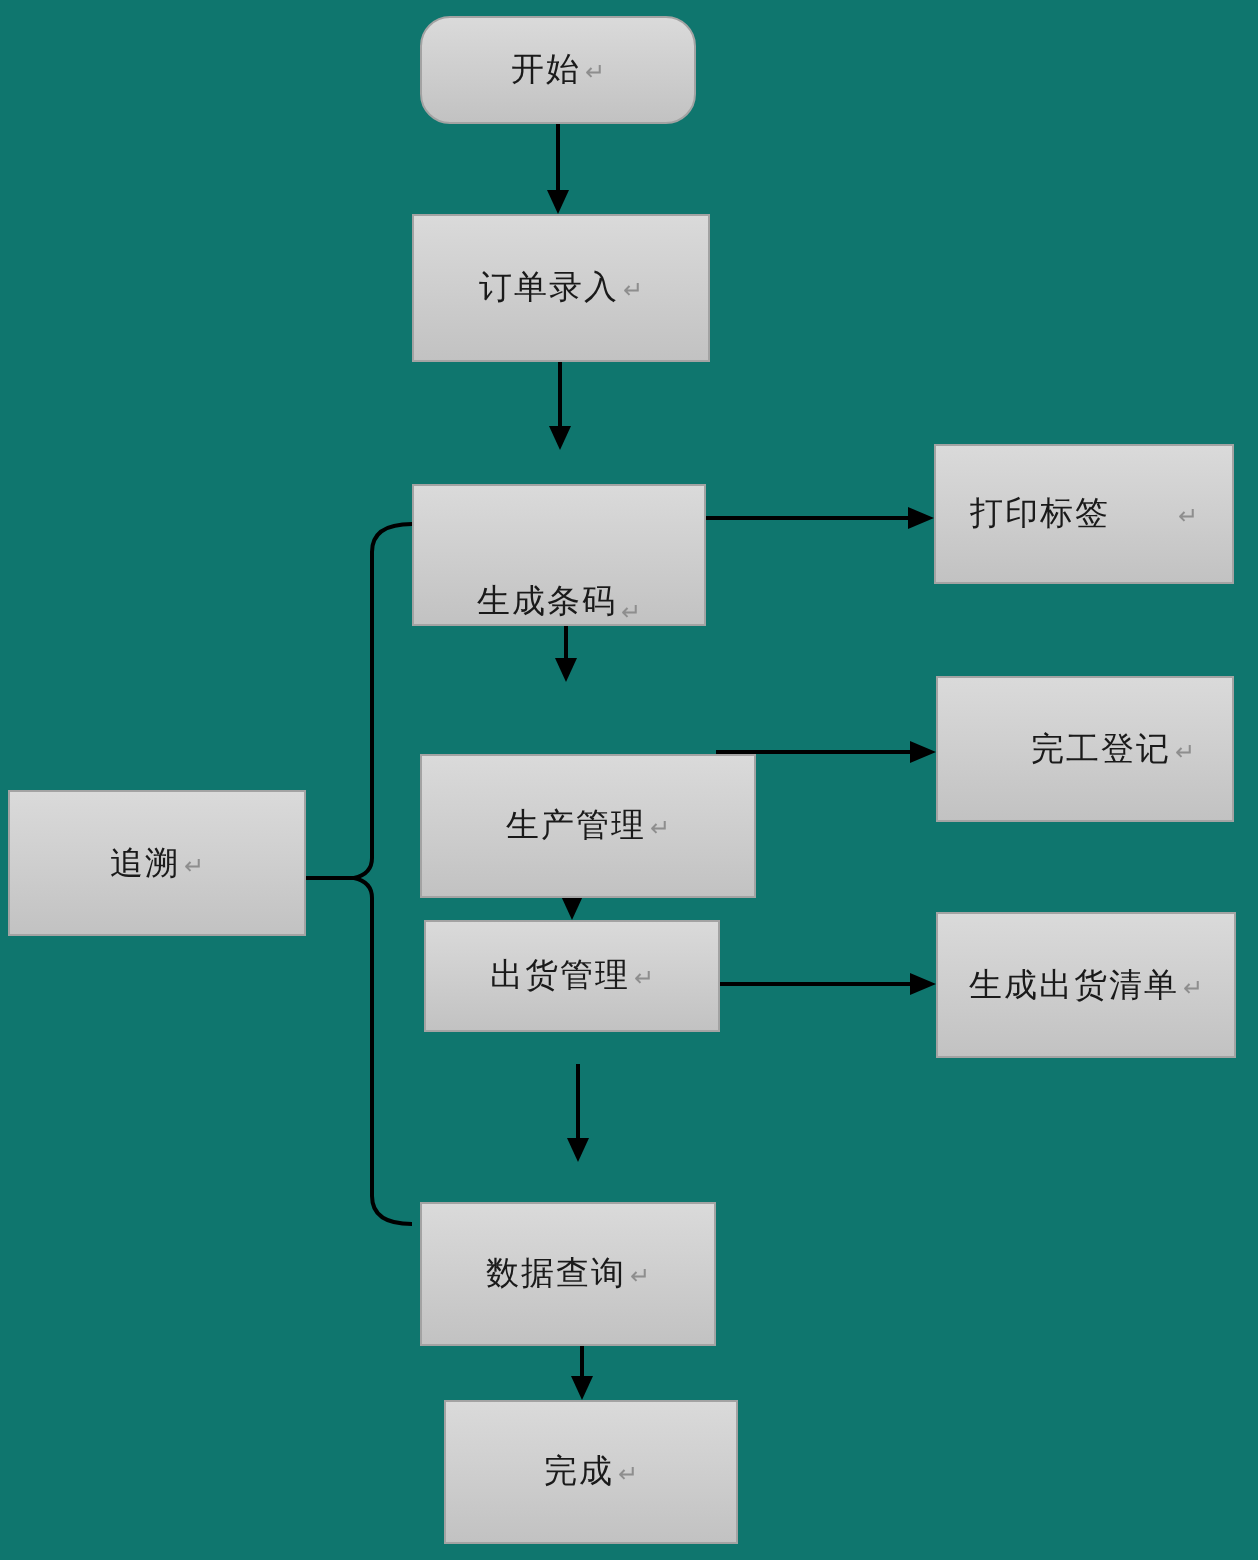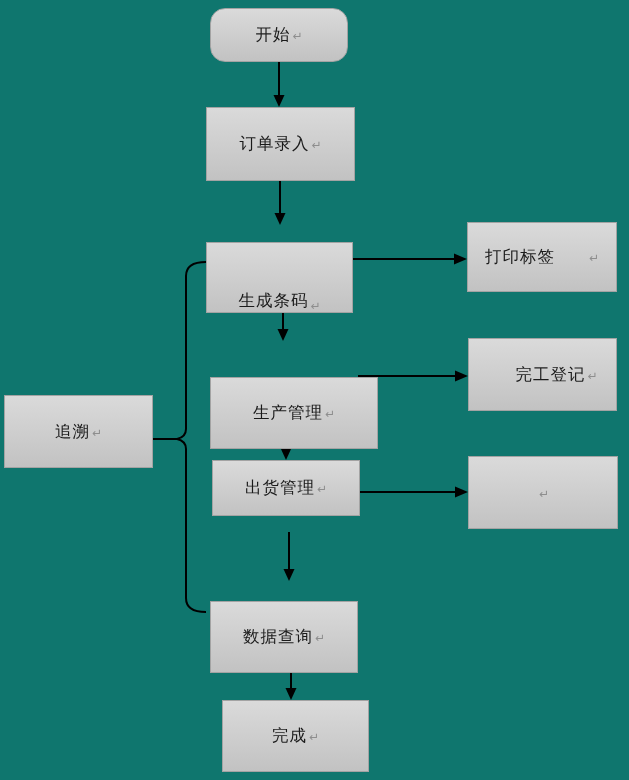--- a/index.html
+++ b/index.html
@@ -143,20 +143,21 @@
     <span>完工登记</span>
     <span class="mark">↵</span>
   </div>
 
   <div class="node" id="n-shipment">
     <span>出货管理</span>
     <span class="mark">↵</span>
   </div>
 
   <div class="node" id="n-shiplist">
+    <span>生成出货清单</span>
     <span class="mark">↵</span>
   </div>
 
   <div class="node" id="n-query">
     <span>数据查询</span>
     <span class="mark">↵</span>
   </div>
 
   <div class="node" id="n-finish">
     <span>完成</span>

